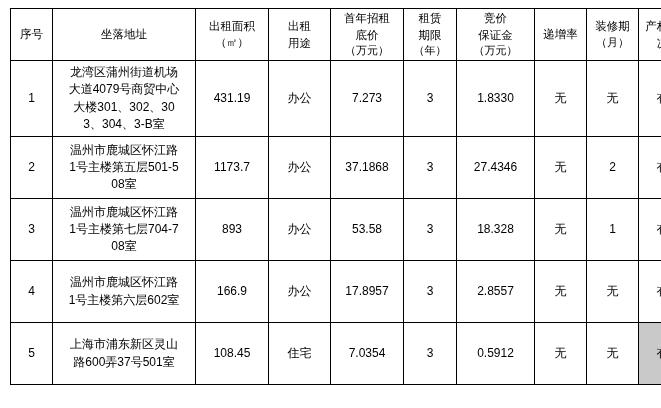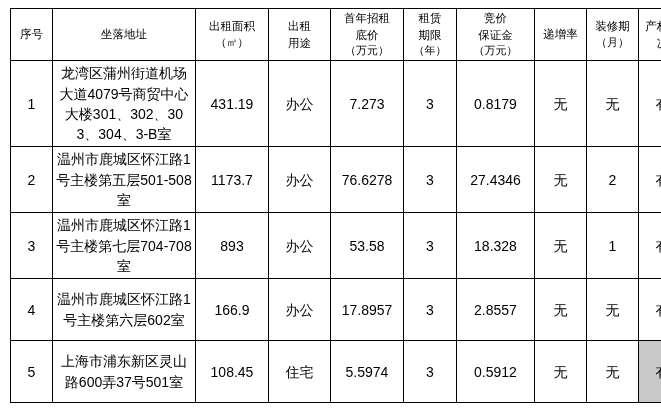--- a/index.html
+++ b/index.html
@@ -25,23 +25,23 @@
     border-collapse: collapse;
     table-layout: fixed;
     width: 645px;
     margin: 2px 0 0 4px;
   }
   table.rent-table th,
   table.rent-table td {
     border: 1px solid #000000;
     text-align: center;
     vertical-align: middle;
-    font-size: 14px;
+    font-size: 12px;
     line-height: 1.45;
-    padding: 2px 2px;
+    padding: 2px 14px;
     word-break: break-all;
   }
   table.rent-table thead th {
     height: 44px;
     font-weight: normal;
     font-size: 11.5px;
     padding: 1px 1px;
   }
   .hdr-line {
     display: block;
@@ -138,31 +138,31 @@
       </tr>
     </thead>
     <tbody>
       <tr class="tall">
         <td>1</td>
         <td class="addr">龙湾区蒲州街道机场大道4079号商贸中心大楼301、302、303、304、3-B室</td>
         <td>431.19</td>
         <td>办公</td>
         <td>7.273</td>
         <td>3</td>
-        <td>0.8179</td>
+        <td>1.8330</td>
         <td>无</td>
         <td>无</td>
         <td>有</td>
       </tr>
       <tr>
         <td>2</td>
         <td class="addr">温州市鹿城区怀江路1号主楼第五层501-508室</td>
         <td>1173.7</td>
         <td>办公</td>
-        <td>76.6278</td>
+        <td>37.1868</td>
         <td>3</td>
         <td>27.4346</td>
         <td>无</td>
         <td>2</td>
         <td>有</td>
       </tr>
       <tr>
         <td>3</td>
         <td class="addr">温州市鹿城区怀江路1号主楼第七层704-708室</td>
         <td>893</td>
@@ -184,21 +184,21 @@
         <td>2.8557</td>
         <td>无</td>
         <td>无</td>
         <td>有</td>
       </tr>
       <tr>
         <td>5</td>
         <td class="addr">上海市浦东新区灵山路600弄37号501室</td>
         <td>108.45</td>
         <td>住宅</td>
-        <td>5.5974</td>
+        <td>7.0354</td>
         <td>3</td>
         <td>0.5912</td>
         <td>无</td>
         <td>无</td>
         <td class="shaded">有</td>
       </tr>
     </tbody>
   </table>
 </div>
 

